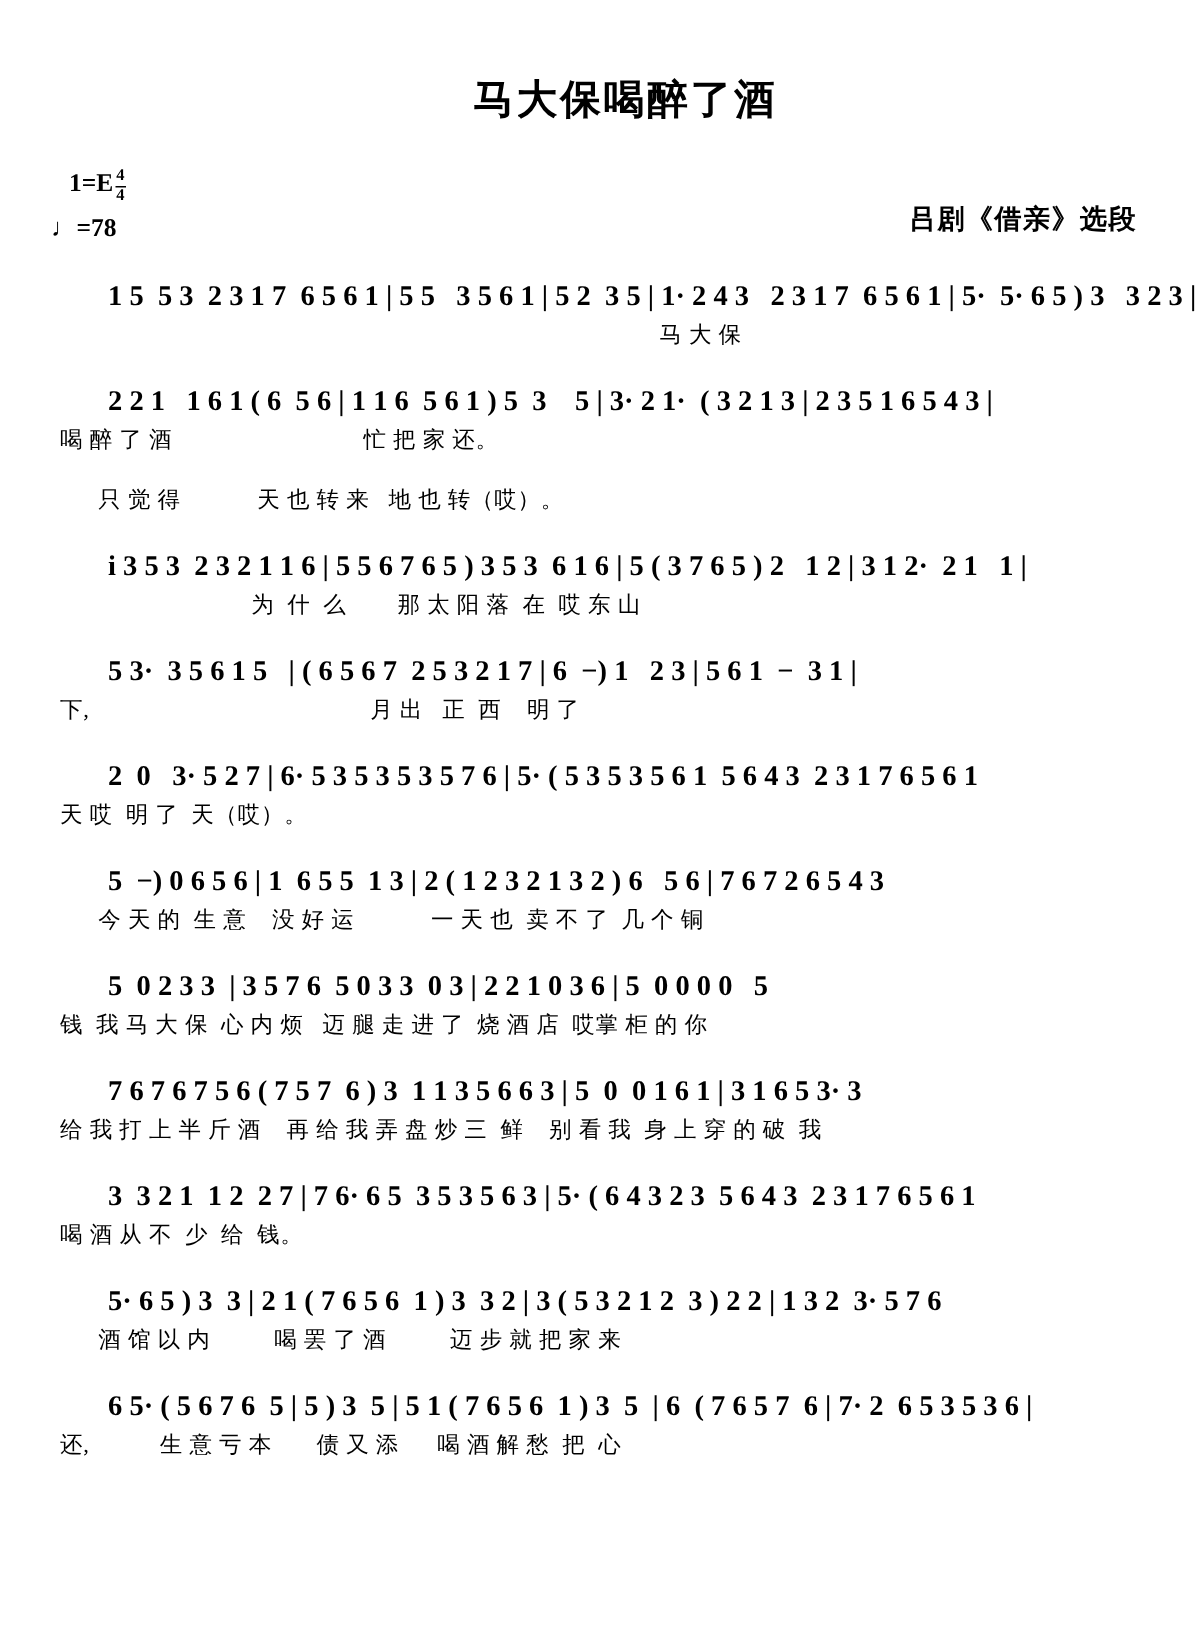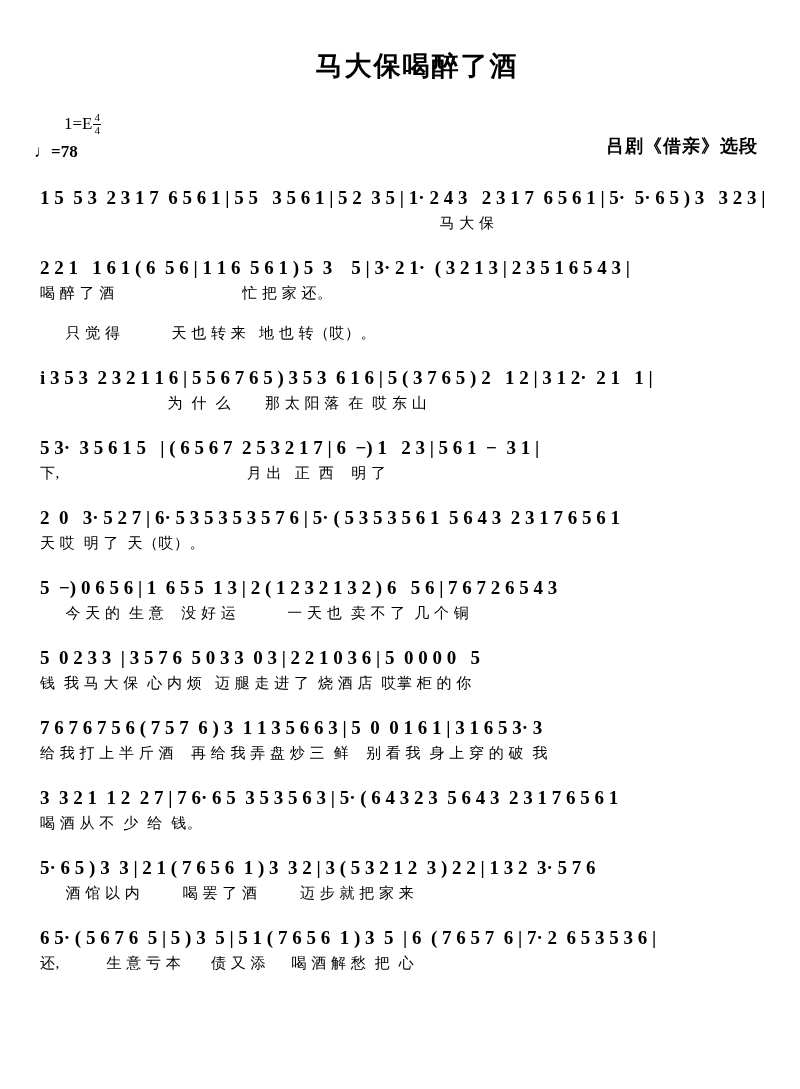--- a/index.html
+++ b/index.html
@@ -30,25 +30,25 @@
     font-family: "Liberation Serif", serif;
     padding-left: 34px;
   }
   .meta {
     position: relative;
     height: 66px;
     margin-top: 28px;
   }
   .key-sig {
     position: absolute;
-    left: 64px;
+    left: 46px;
     top: 0px;
     font-size: 17px;
     font-family: "Liberation Serif", serif;
-    font-weight: normal;
+    font-weight: bold;
   }
   .frac {
     display: inline-block;
     vertical-align: -0.45em;
     text-align: center;
     font-size: 11px;
     line-height: 1.05;
     margin-left: 1px;
   }
   .frac .num { display: block; border-bottom: 1px solid #000; padding: 0 1px; }
@@ -78,20 +78,21 @@
     margin-bottom: 16px;
   }
   .notes {
     font-size: 19px;
     font-weight: bold;
     font-family: "Liberation Serif", serif;
     letter-spacing: 0px;
     white-space: pre;
     line-height: 1.45;
     height: 30px;
+    margin-left: 32px;
   }
   .lyrics {
     font-size: 15px;
     font-family: "Liberation Serif", serif;
     white-space: pre;
     height: 24px;
     letter-spacing: 0.5px;
   }
 </style>
 </head>

